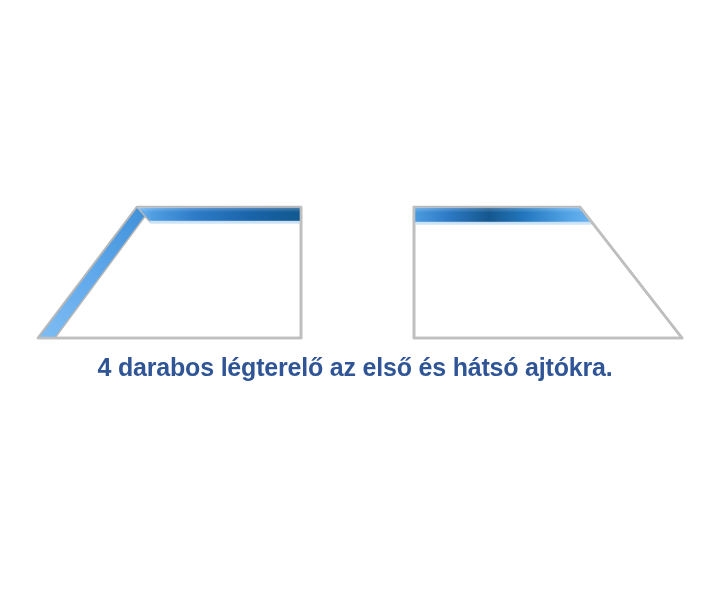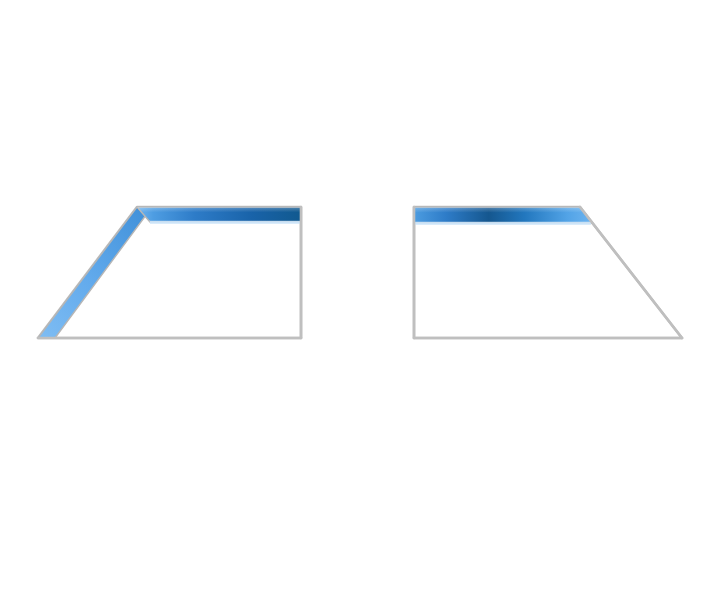--- a/index.html
+++ b/index.html
@@ -110,14 +110,15 @@
 
       <line x1="414" y1="207" x2="414" y2="338" stroke="#BFBFBF" stroke-width="2.6" stroke-linecap="round"></line>
 
       <line x1="414" y1="338" x2="682" y2="338" stroke="#BFBFBF" stroke-width="2.6" stroke-linecap="round"></line>
 
       <line x1="580" y1="207" x2="682" y2="338" stroke="#BFBFBF" stroke-width="2.6" stroke-linecap="round"></line>
     </g>
 
   </svg>
 
+  <div id="caption">4 darabos légterelő az első és hátsó ajtókra.</div>
 
 </div>
 
 </body></html>

